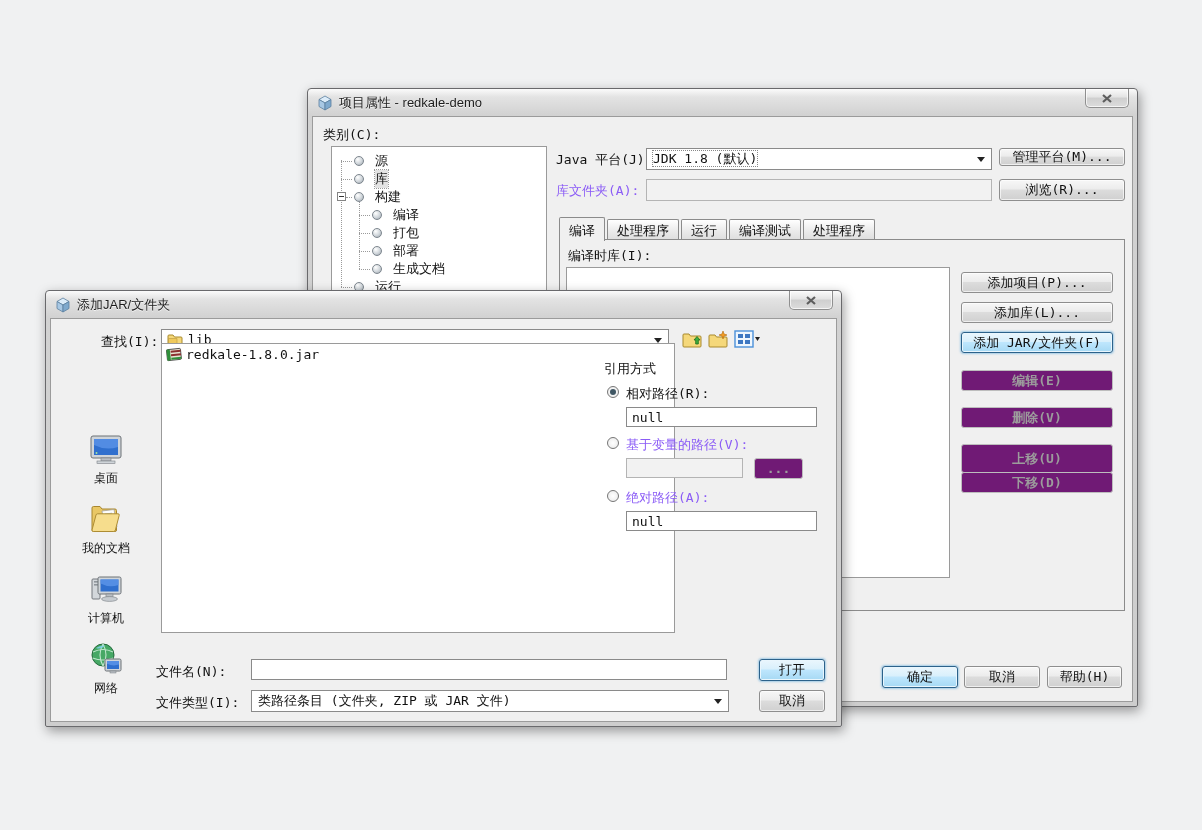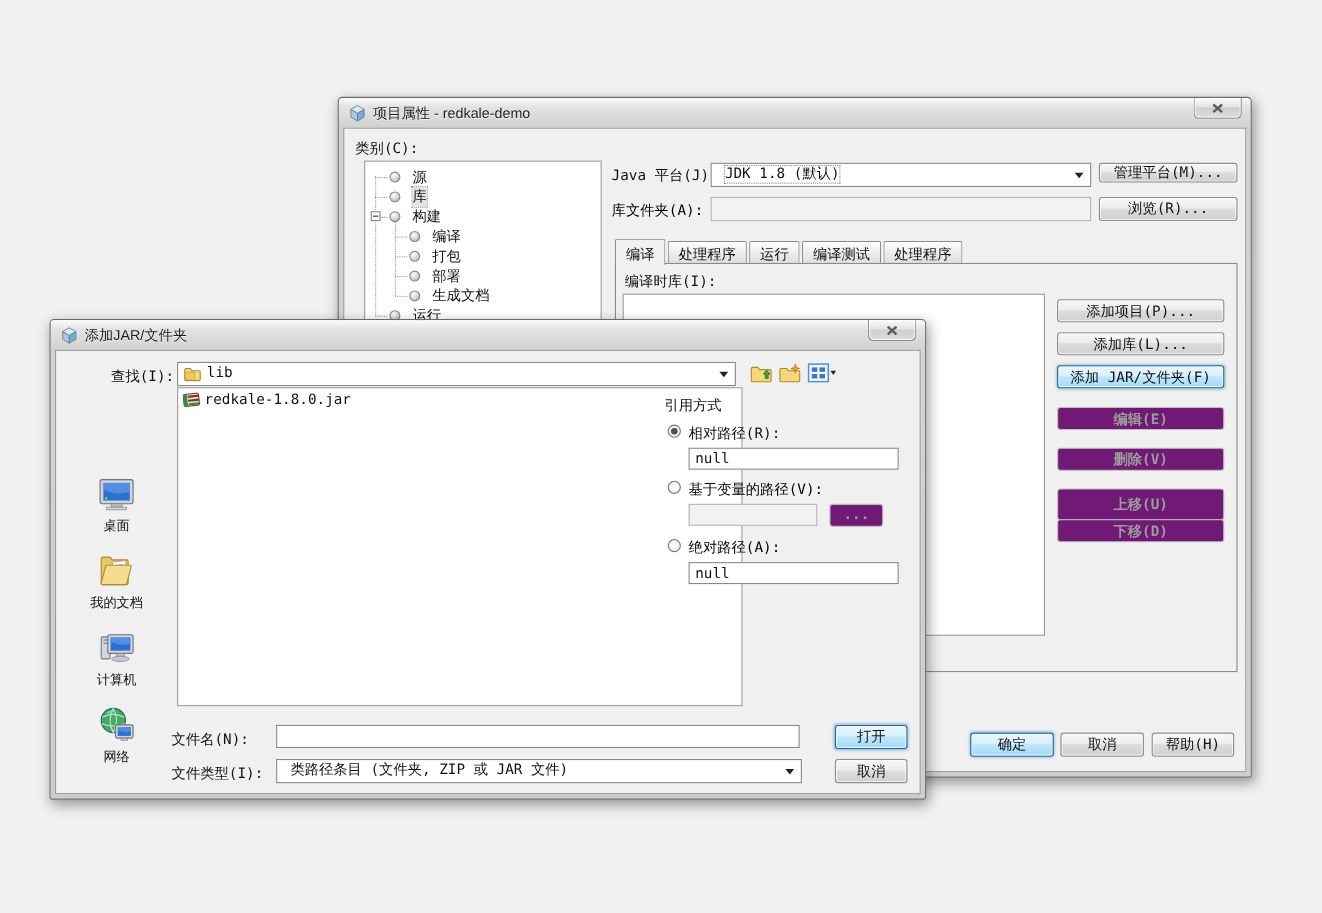--- a/index.html
+++ b/index.html
@@ -15,27 +15,27 @@
   .closeb { position:absolute; top:0; right:8px; width:44px; height:19px;
             border:1px solid #8f8f8f; border-top:none; border-radius:0 0 5px 5px;
             background:linear-gradient(#fafafa,#e4e4e4 45%,#cfcfcf 50%,#dcdcdc);
             display:flex; align-items:center; justify-content:center; cursor:pointer;
             box-shadow:inset 0 0 0 1px rgba(255,255,255,.7); }
   .wbody { position:absolute; left:4px; right:4px; top:27px; bottom:4px;
            background:#f0f0f0; border:1px solid #9b9b9b;
            font-family:"DejaVu Sans Mono","Liberation Mono",monospace; font-size:13px; color:#111; }
 
   .lbl { position:absolute; white-space:nowrap; }
-  .lbl.dis { color:#000000; }
+  .lbl.dis { color:#8b5cf6; }
 
   
   .field { position:absolute; background:#fff; border:1px solid #8a8a8a; padding:1px 5px;
            font-family:inherit; font-size:13px; line-height:17px; white-space:nowrap; overflow:hidden; }
   .field.dis { background:#f2f2f2; border-color:#b4b4b4; }
-  .combo { position:absolute; background:#fff; border:1px solid #8a8a8a; padding:1px 20px 1px 12px;
+  .combo { position:absolute; background:#fff; border:1px solid #8a8a8a; padding:1px 20px 1px 6px;
            line-height:17px; white-space:nowrap; overflow:hidden; cursor:pointer; }
   .arr { position:absolute; right:6px; top:8px; width:0; height:0;
          border:4px solid transparent; border-top:5px solid #222; }
   .btn { position:absolute; border:1px solid #8e8e8e; border-radius:3px;
          background:linear-gradient(#f7f7f7,#ececec 45%,#dcdcdc 50%,#d0d0d0);
          display:flex; align-items:center; justify-content:center;
          font-size:13px; color:#111; cursor:pointer; box-shadow:inset 0 0 0 1px rgba(255,255,255,.65); }
   .btn.blue { border-color:#2c628b;
          background:linear-gradient(#eaf6fd,#d9f0fc 45%,#bee6fd 50%,#a6d9f4);
          box-shadow:inset 0 0 0 1px #e9f6fd, 0 0 2px 1px rgba(101,173,221,.55); }
@@ -284,21 +284,21 @@
             <path d="M8 7 Q12 4 17 4.5 Q13 9 8 7" fill="#7fd0e8" opacity=".9"></path>
             <rect x="17" y="18" width="16" height="12" rx="1.4" fill="#cfd4d9" stroke="#6d7277"></rect>
             <rect x="19" y="20" width="12" height="8" fill="#2f6fce"></rect>
             <path d="M19 20 L31 20 L31 23.6 Q25 25.6 19 22.8 Z" fill="#5b94e8" opacity=".85"></path>
             <rect x="22" y="30" width="6" height="2" fill="#b9bec3" stroke="#7a7f84" stroke-width=".5"></rect>
           </svg>
       </span>
       <span class="cap">网络</span>
     </div>
 
-    <div class="listbox" style="left:110px; top:33px; width:514px; height:290px">
+    <div class="listbox" style="left:110px; top:24px; width:514px; height:290px">
       <div style="position:absolute; left:4px; top:3px; display:flex; align-items:center; gap:4px">
         <span style="display:flex">
           <svg width="16" height="15" viewBox="0 0 16 15">
               <g transform="rotate(-6 8 8)">
                 <rect x="1" y="2" width="14" height="11" rx="1" fill="#e9e4d4" stroke="#333" stroke-width=".8"></rect>
                 <rect x="1" y="2" width="3.4" height="11" fill="#2f8f3a"></rect>
                 <rect x="5" y="3.4" width="10" height="2" fill="#8c2f2f"></rect>
                 <rect x="5" y="7" width="10" height="2" fill="#8c2f2f"></rect>
                 <rect x="5" y="10.4" width="10" height="2" fill="#2f8f3a"></rect>
               </g>

